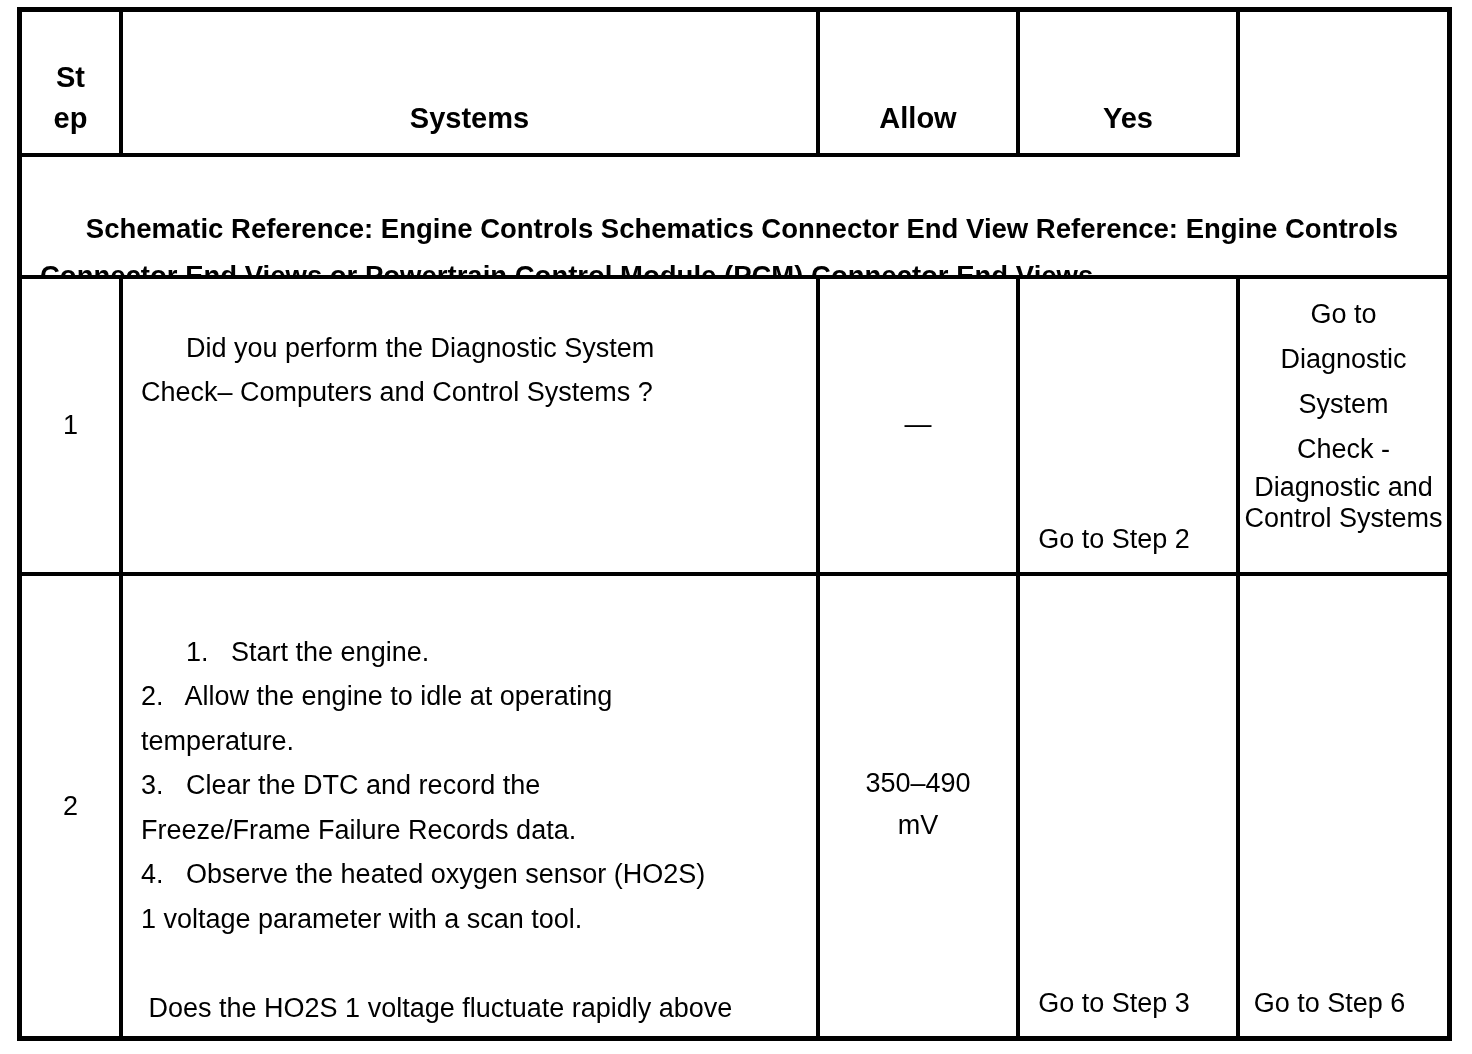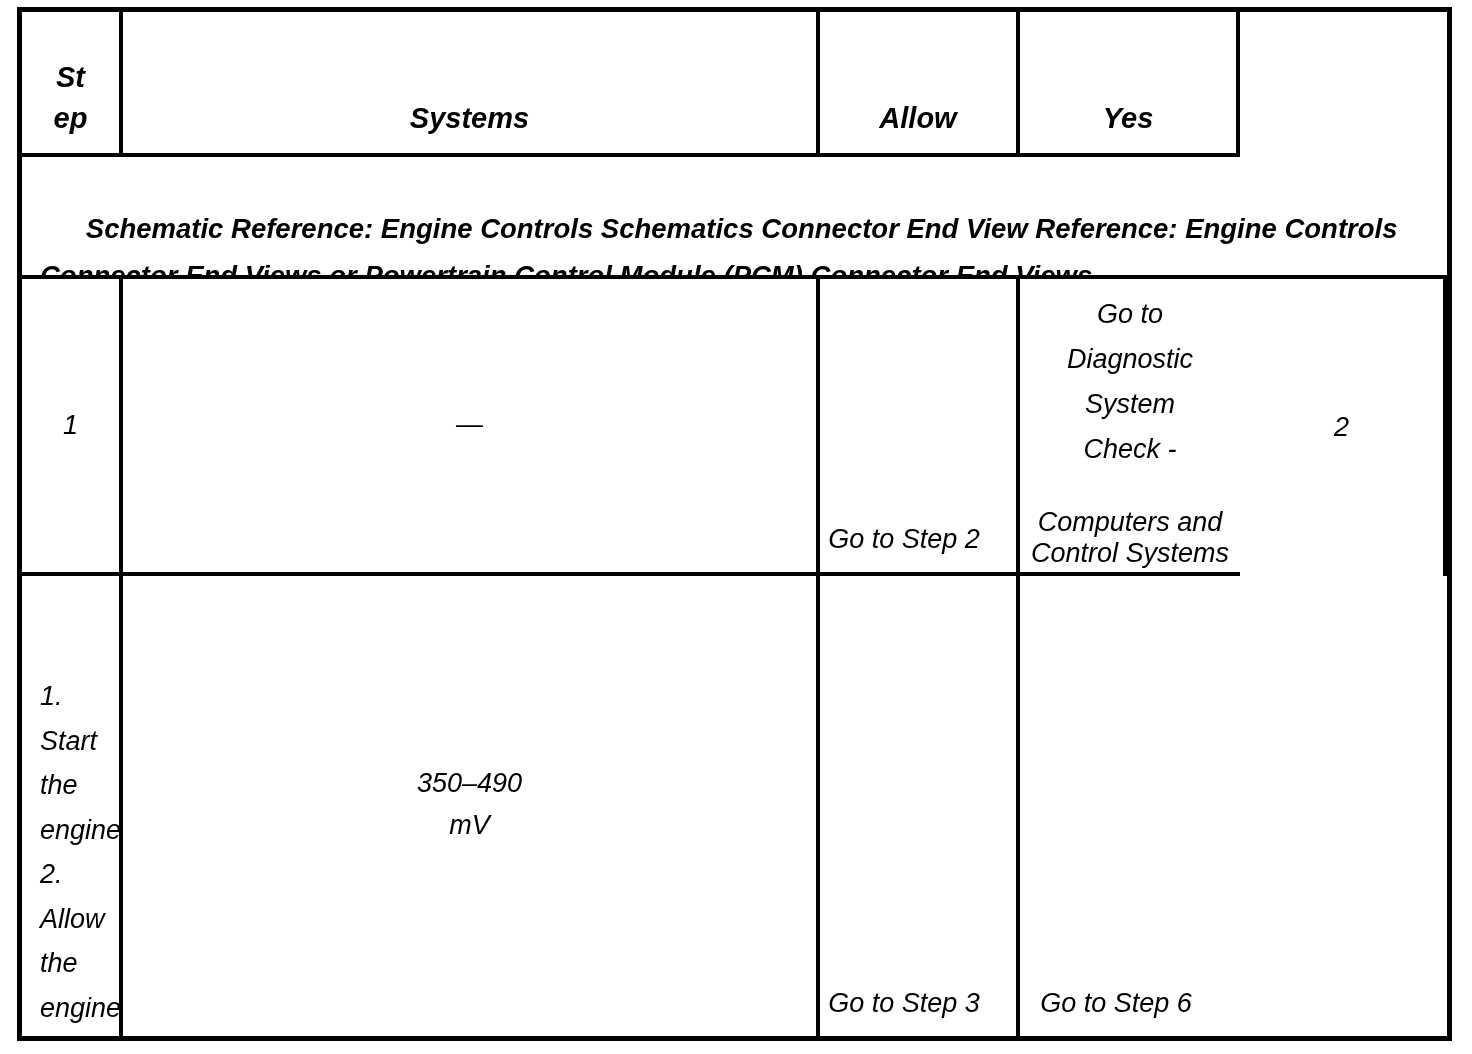--- a/index.html
+++ b/index.html
@@ -19,21 +19,20 @@
     position: absolute;
     left: 17px;
     top: 7px;
     width: 1435px;
     height: 1034px;
     box-sizing: border-box;
     border: 5px solid #000000;
     display: grid;
     grid-template-columns: 101px 697px 200px 220px auto;
     grid-template-rows: 145px 122px 297px auto;
-    font-style: italic;
   }
   .cell {
     box-sizing: border-box;
     border-right: 4px solid #000000;
     border-bottom: 4px solid #000000;
     overflow: hidden;
   }
   .lastcol { border-right: none; }
   .lastrow { border-bottom: none; }
 
@@ -87,21 +86,20 @@
     padding-bottom: 17px;
     padding-right: 28px;
   }
   .nocell1 {
     display: flex;
     flex-direction: column;
     align-items: center;
     text-align: center;
     font-size: 27px;
     padding-top: 13px;
-    gap: 35px;
   }
   .nocell1 .top { line-height: 45px; white-space: pre-line; }
   .nocell1 .bot { line-height: 31px; white-space: pre-line; }
 </style>
 </head>
 <body>
 
 <div class="page">
   <div class="tbl">
 
@@ -120,32 +118,36 @@
     </div>
 
     <div class="cell schem lastcol">
       <span>Schematic Reference: Engine Controls Schematics Connector End View Reference: Engine Controls
 Connector End Views or Powertrain Control Module (PCM) Connector End Views</span>
     </div>
 
     <div class="cell stepcell">
       <span>1</span>
     </div>
+    <div class="cell actioncell">
+      <span>Did you perform the Diagnostic System
+Check– Computers and Control Systems ?</span>
+    </div>
     <div class="cell valuescell">
       <span>—</span>
     </div>
     <div class="cell gotocell">
       <span>Go to Step 2</span>
     </div>
     <div class="cell nocell1 lastcol">
       <div class="top">Go to
 Diagnostic
 System
 Check -</div>
-      <div class="bot">Computers and
+      <div class="bot">Diagnostic and
 Control Systems</div>
     </div>
 
     <div class="cell stepcell lastrow">
       <span>2</span>
     </div>
     <div class="cell actioncell r2 lastrow">
       <span>1.   Start the engine.
 2.   Allow the engine to idle at operating
 temperature.

